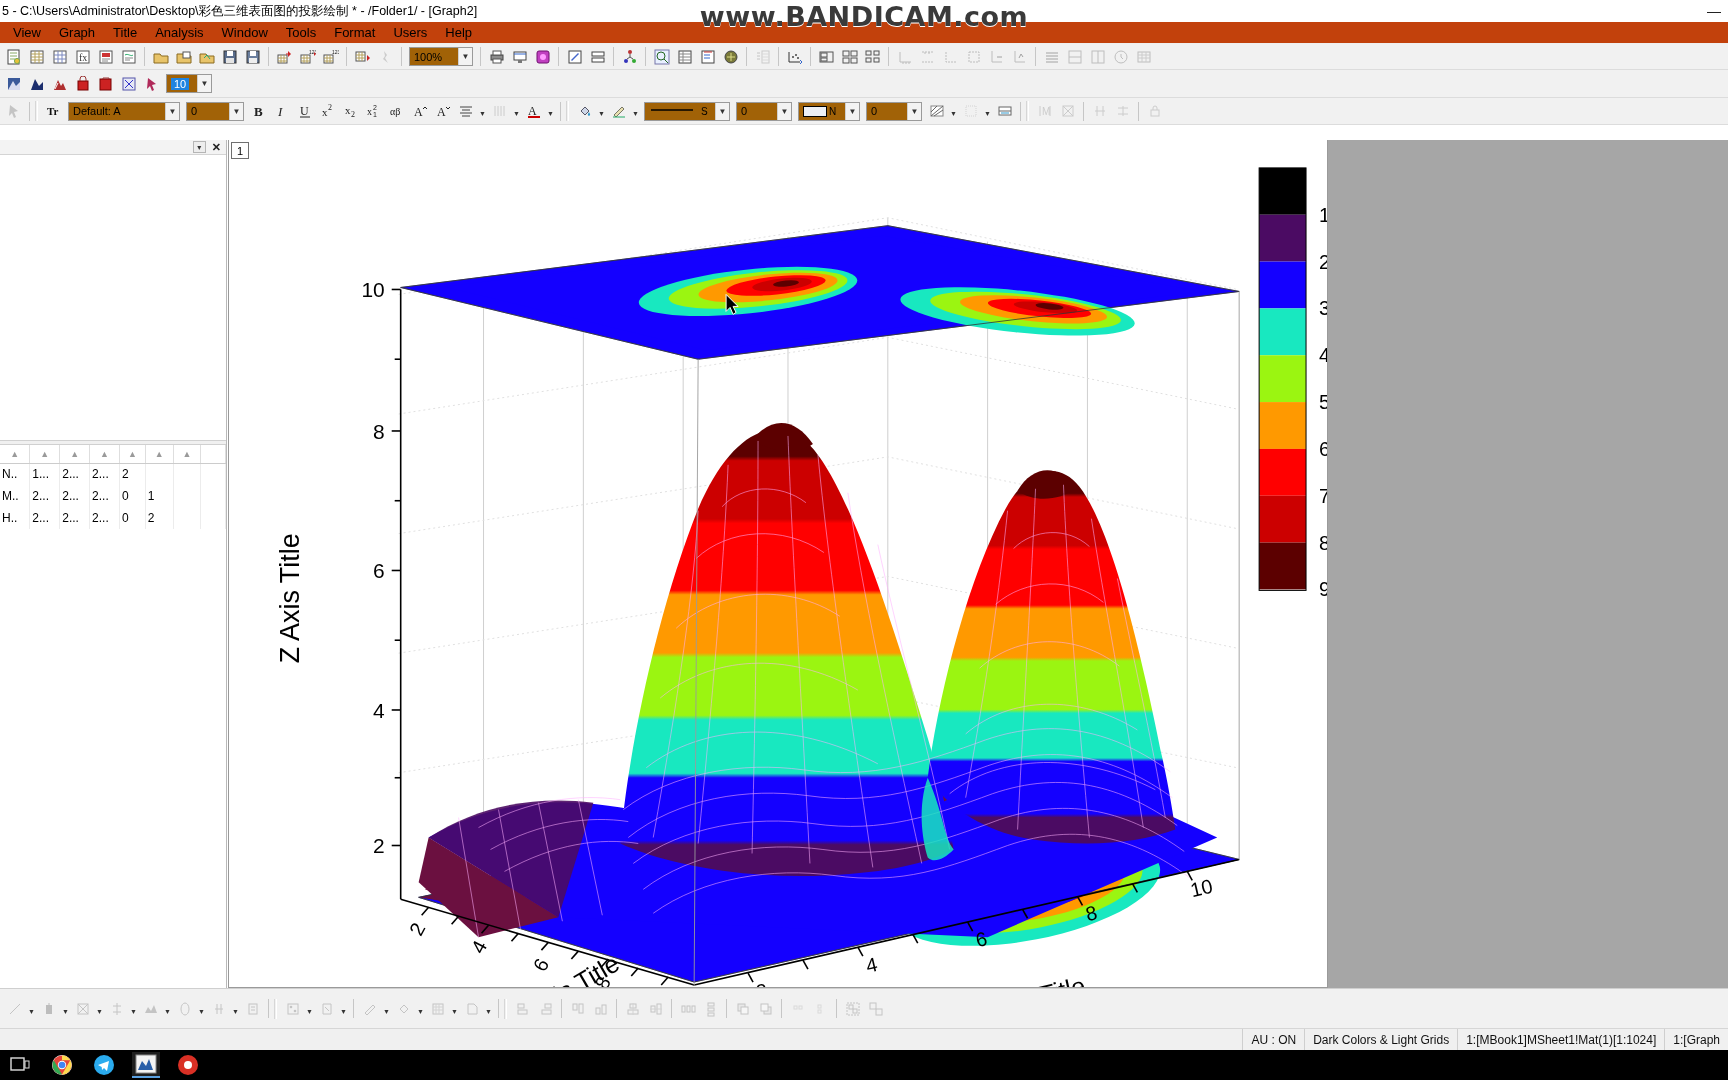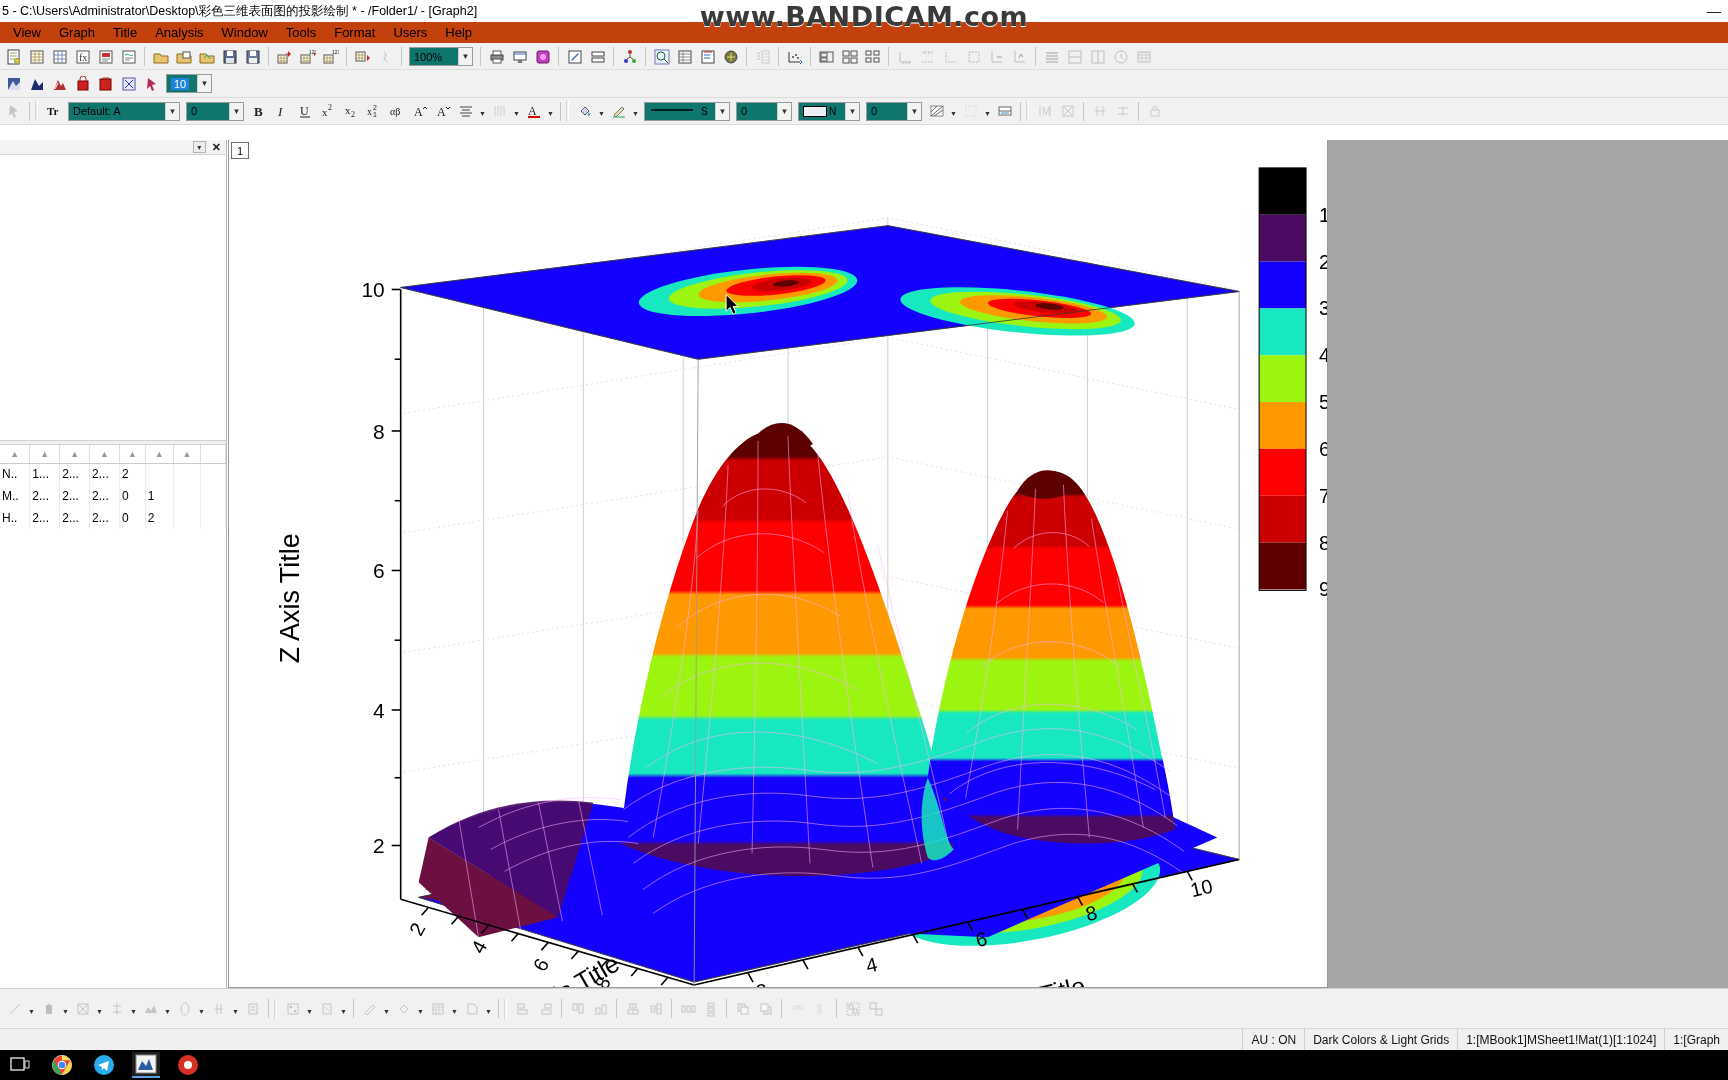--- a/index.html
+++ b/index.html
@@ -53,21 +53,21 @@
   .sep { width:1px; height:19px; background:#c6c6c6; margin:0 4px; flex:0 0 auto; }
   .gripper { width:6px; height:20px; flex:0 0 auto;
              background:linear-gradient(90deg,transparent 1px,#d6d6d6 1px,#d6d6d6 2px,transparent 2px,transparent 3px,#fff 3px,#fff 4px,transparent 4px);
              margin-right:2px; }
 
   
   .ic { width:16px; height:16px; display:block; position:relative; }
   .ic svg { display:block; }
 
   .combo {
-    height:19px; border:1px solid #9a9a9a; background:#0f766e; display:flex;
+    height:19px; border:1px solid #9a9a9a; background:#a16207; display:flex;
     align-items:center; font-size:11px; color:#000; padding:0 0 0 4px;
     margin:0 3px; flex:0 0 auto;
   }
   .combo .cval { flex:1 1 auto; overflow:hidden; white-space:nowrap; }
   .combo .carrow {
     width:14px; height:17px; display:flex; align-items:center; justify-content:center;
     font-size:8px; color:#333; border-left:1px solid #cfcfcf; background:#f3f3f3;
   }
   .combo-zoom { width:64px; }
   .combo-num  { width:46px; }

